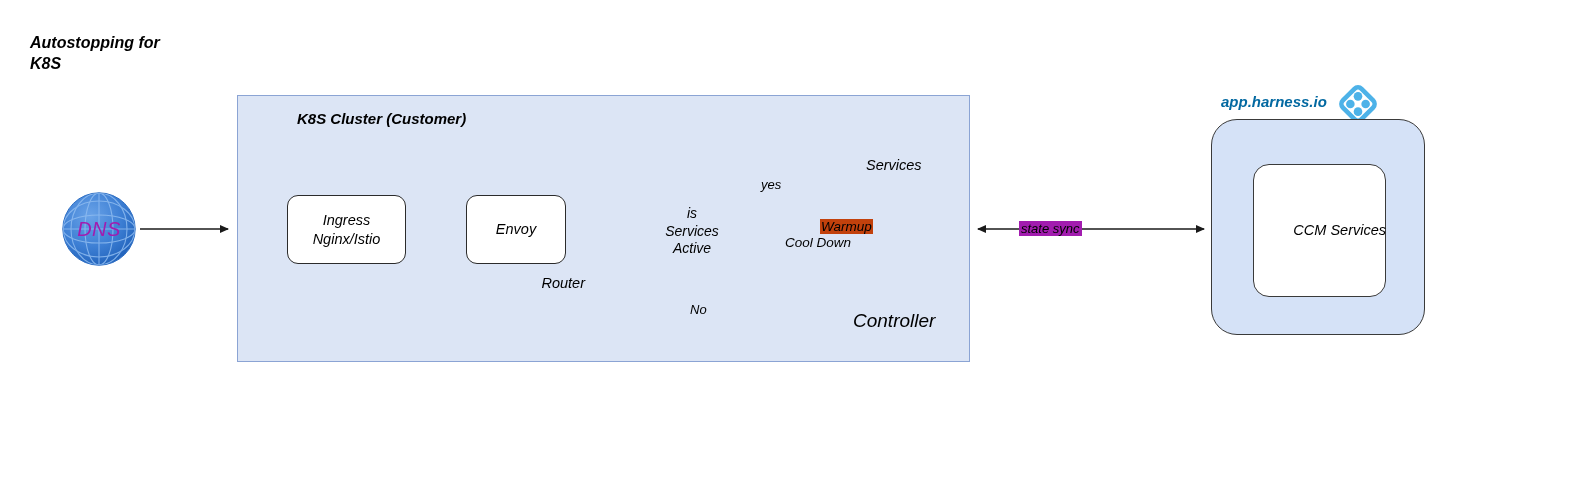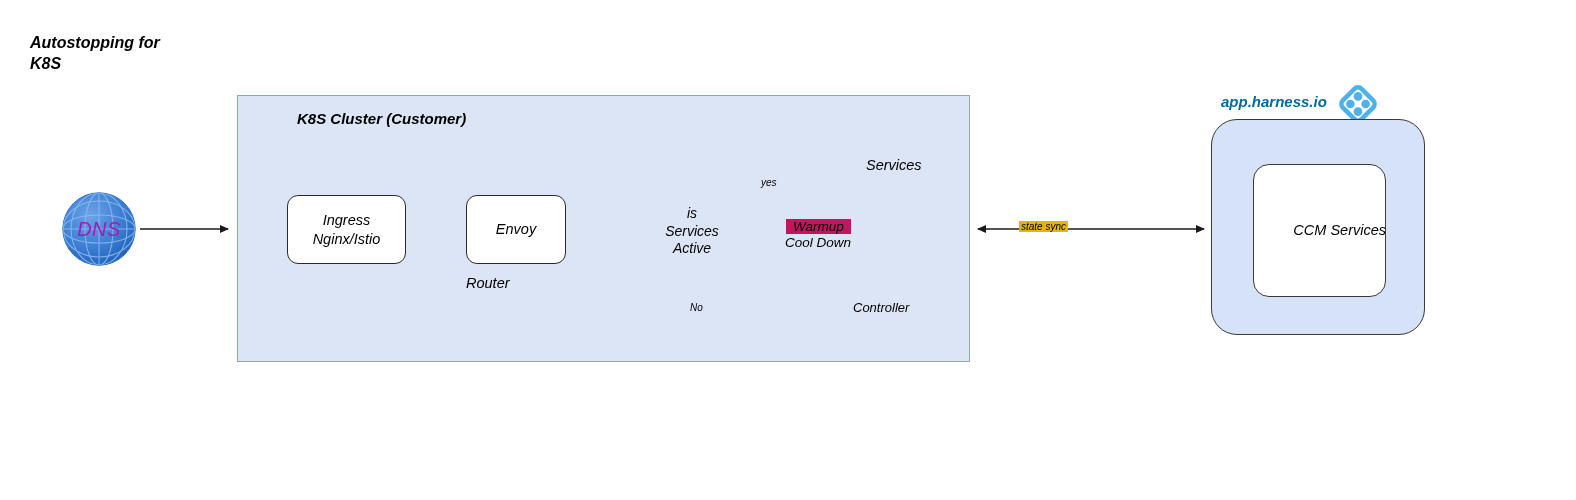--- a/index.html
+++ b/index.html
@@ -106,64 +106,64 @@
     color: #000000;
     line-height: 19px;
     white-space: pre-line;
   }
   #ingress-box { left: 287px; top: 195px; width: 119px; height: 69px; }
   #envoy-box   { left: 466px; top: 195px; width: 100px; height: 69px; }
   #router-label {
     left: 466px;
     top: 275px;
     width: 119px;
-    text-align: left;
+    text-align: right;
     font-size: 14.5px;
     color: #000000;
   }
 
   
   #decision-diamond-label {
     left: 644px;
     top: 205px;
     width: 96px;
     text-align: center;
     font-size: 14px;
     color: #000000;
     line-height: 17.5px;
     white-space: pre-line;
   }
 
   
   .edge-label {
-    font-size: 10px;
+    font-size: 13px;
     color: #000000;
     white-space: nowrap;
   }
   #label-yes  { left: 761px; top: 177px; }
   #label-no   { left: 690px; top: 302px; }
   #label-state-sync {
     left: 1019px; top: 221px;
-    background: #eab308;
+    background: #a21caf;
     padding: 0 2px;
   }
   #label-warmup {
-    left: 786px; top: 219px;
-    background: #be185d;
-    padding: 0 7px;
+    left: 820px; top: 219px;
+    background: #c2410c;
+    padding: 0 1px;
     font-size: 13.5px;
   }
   #label-cooldown {
     left: 785px; top: 235px;
     font-size: 13.5px;
   }
 
   
   #label-services   { left: 866px; top: 149px; font-size: 14.5px; color:#000; white-space:nowrap;margin-top:8px;}
-  #label-controller { left: 853px; top: 300px; font-size: 13px; color:#000; white-space:nowrap;}
+  #label-controller { left: 853px; top: 310px; font-size: 19px; color:#000; white-space:nowrap;}
 
   
   #dns-node { left: 62px; top: 192px; width: 74px; height: 74px; }
   #dns-text {
     position: absolute;
     left: 0; top: 0;
     width: 74px; height: 74px;
     display: flex; align-items: center; justify-content: center;
     color: #a21caf;
     font-size: 20px;

